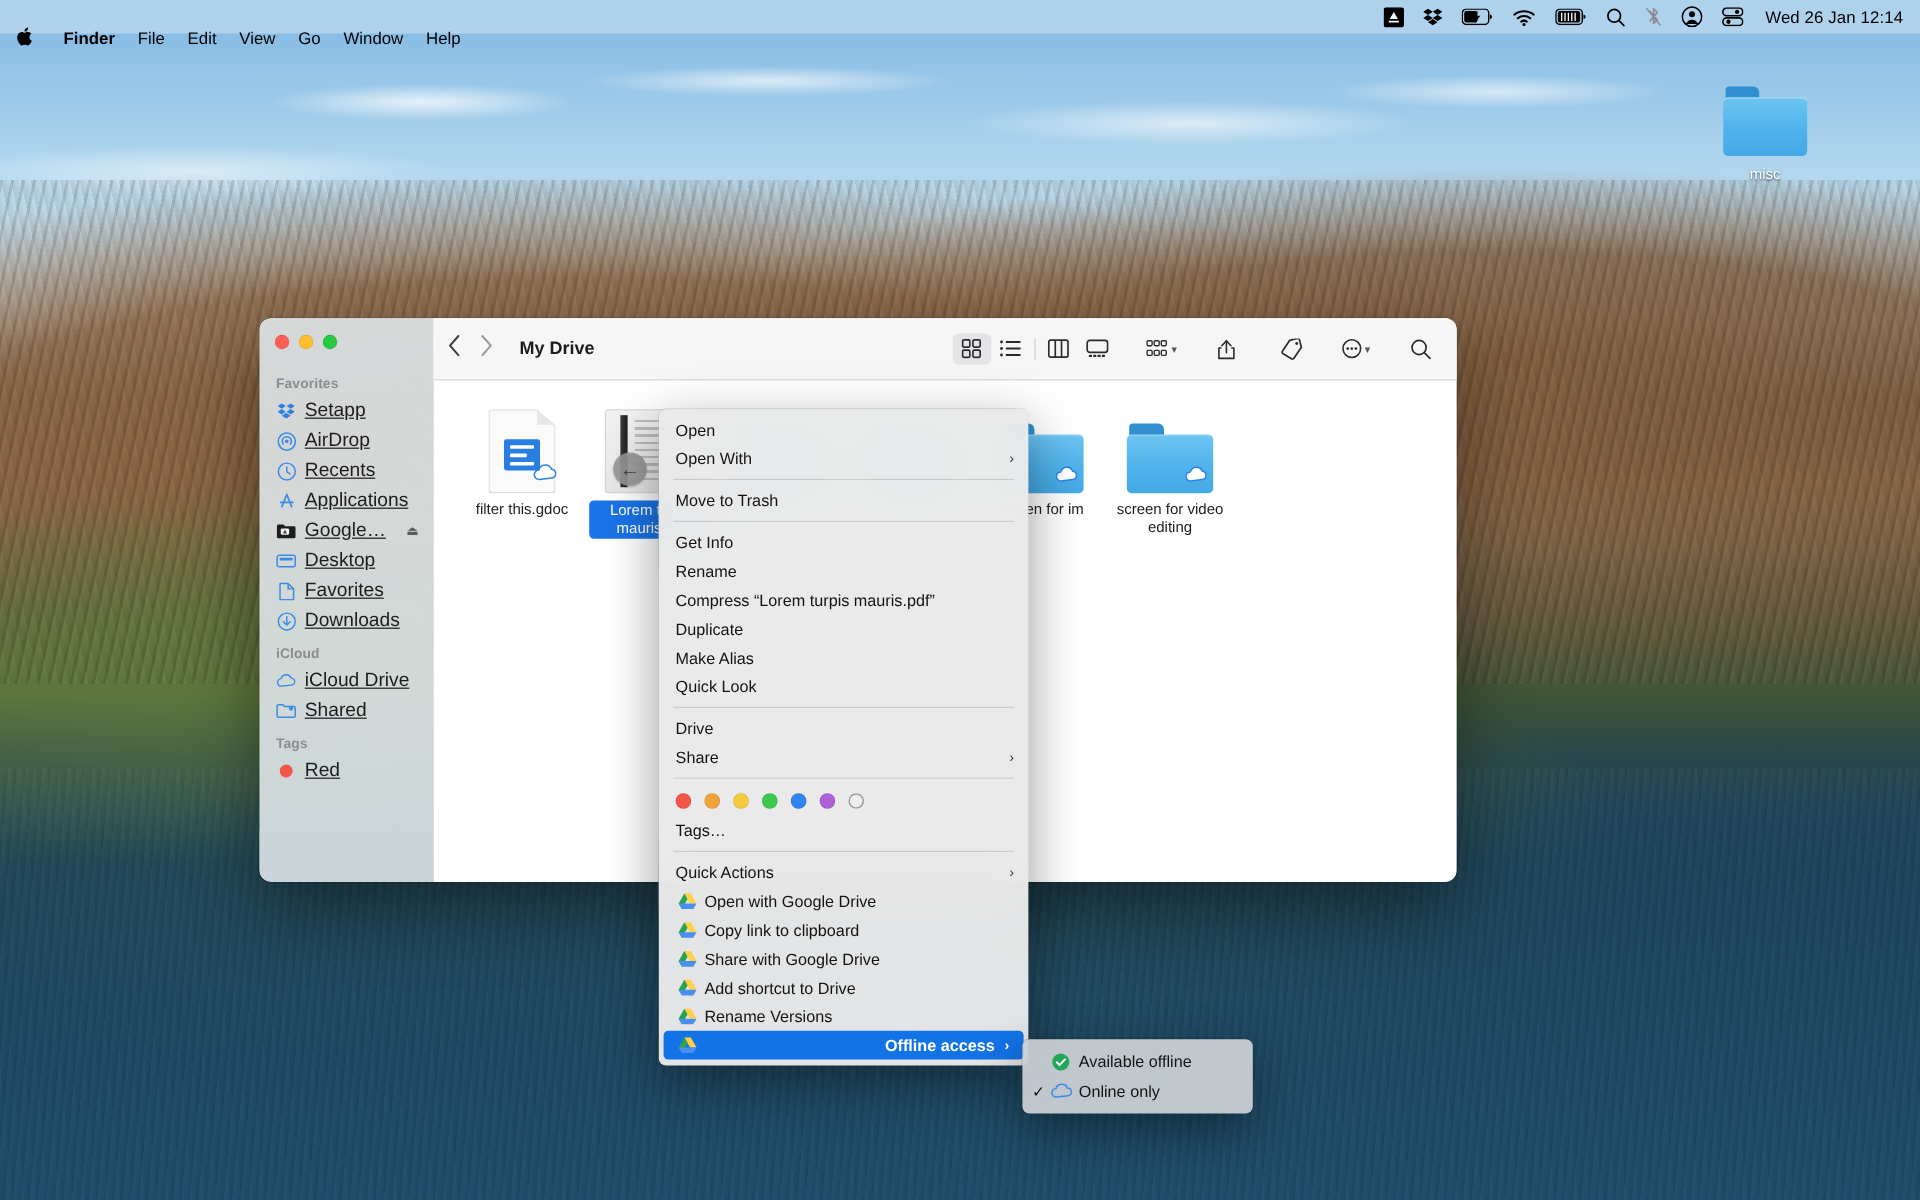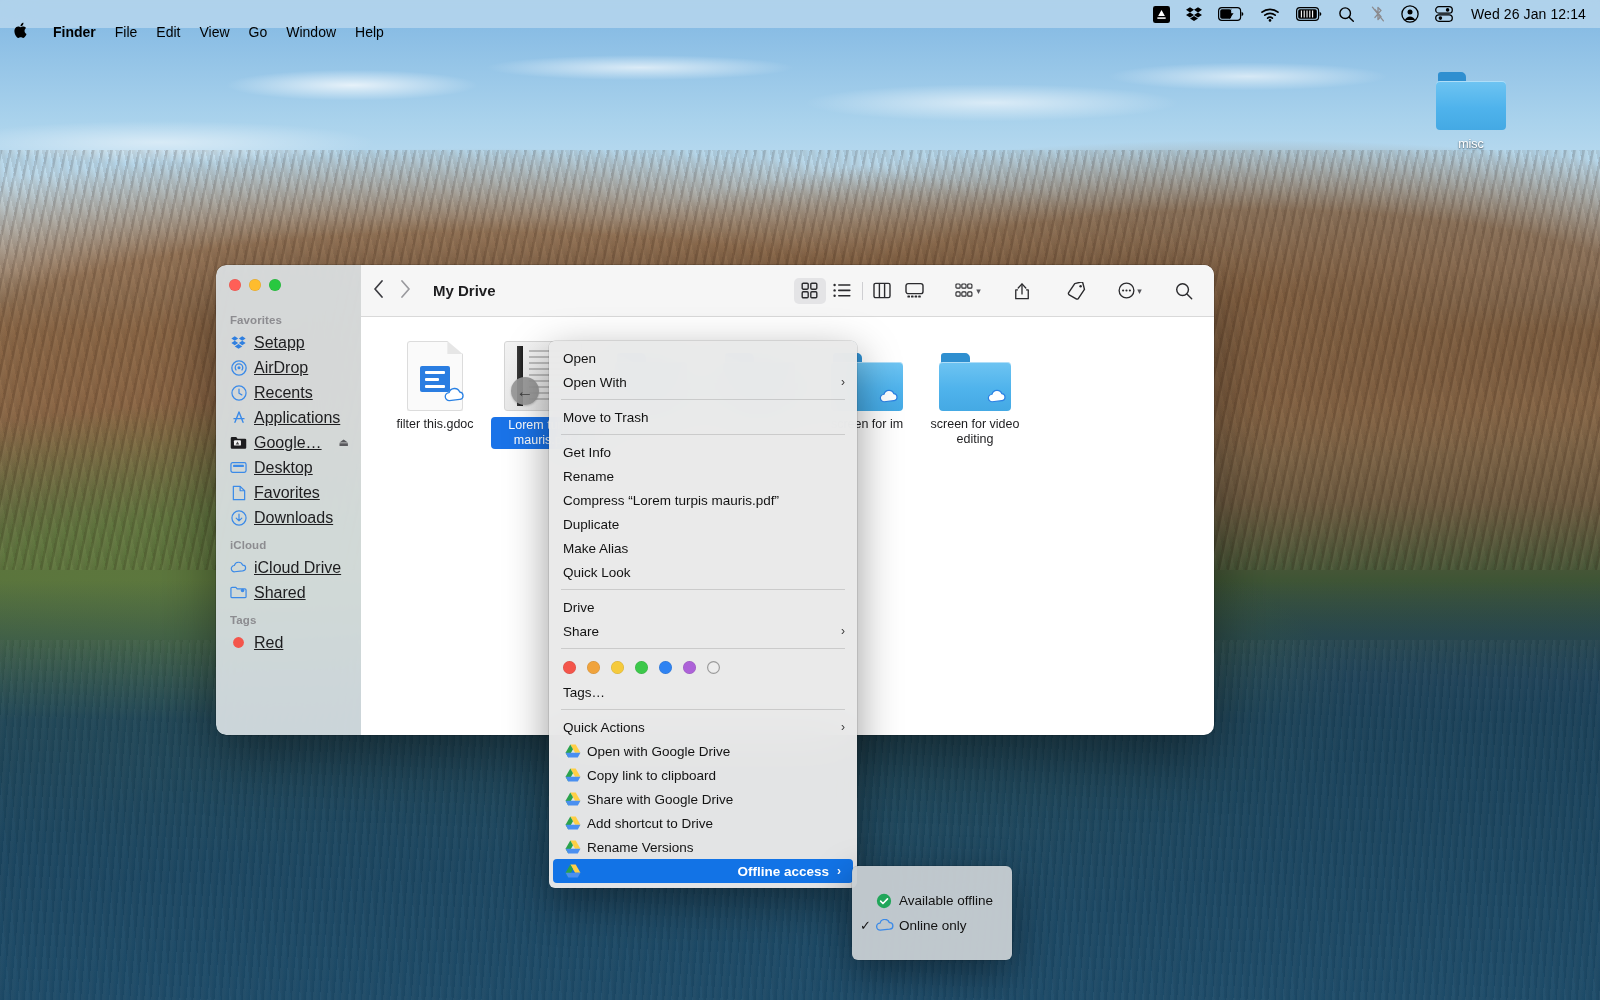--- a/index.html
+++ b/index.html
@@ -274,26 +274,26 @@
   .mi-sep { height: 1px; background: rgba(0,0,0,.13); margin: 5px 12px; }
   .mi-ico { width: 19px; flex: 0 0 19px; display: flex; align-items: center; justify-content: center; margin-right: 5px; }
 
   .tagrow { display: flex; align-items: center; gap: 11px; padding: 7px 14px 6px; }
   .tagdot { width: 13px; height: 13px; border-radius: 50%; box-shadow: inset 0 0 0 .5px rgba(0,0,0,.14); }
   .tagdot.clear { background: #ededed; box-shadow: inset 0 0 0 1.2px #9a9a9a; }
 
   
   #submenu {
     position: absolute; left: 852px; top: 866px;
-    width: 160px;
+    width: 192px;
     background: rgba(205,210,214,.92);
     backdrop-filter: blur(28px);
     border-radius: 6px;
     box-shadow: 0 14px 40px rgba(0,0,0,.40), 0 0 0 .5px rgba(0,0,0,.18);
-    padding: 22px 0;
+    padding: 6px 0;
     font-size: 13.5px; color: #131313;
     z-index: 45;
   }
   .smi { display: flex; align-items: center; height: 25px; padding: 0 10px 0 8px; }
   .smi .check { width: 14px; flex: 0 0 14px; font-size: 13px; color: #131313; }
   .smi .smi-ico { width: 20px; flex: 0 0 20px; display: flex; align-items: center; justify-content: center; margin-right: 5px; }
 </style>
 </head>
 <body>
 

